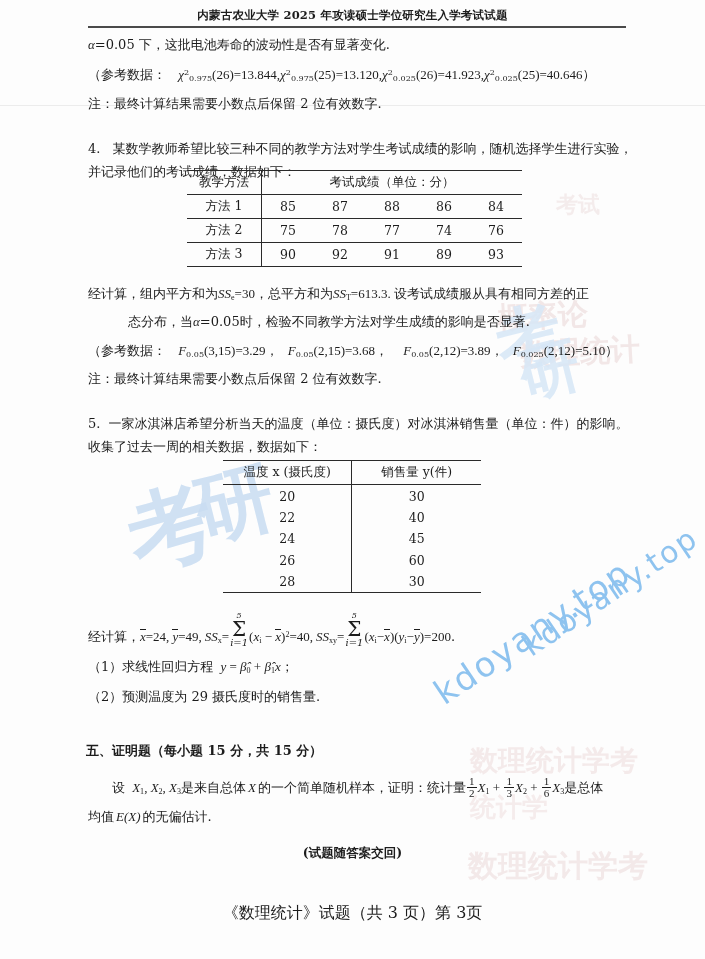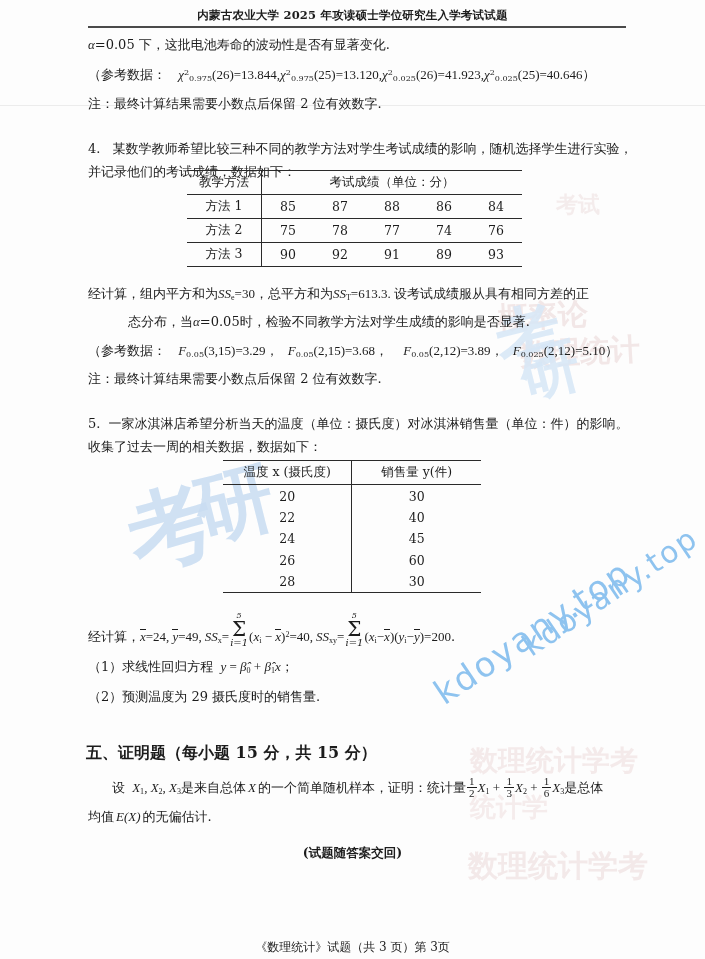--- a/index.html
+++ b/index.html
@@ -175,23 +175,22 @@
     font-family: "DejaVu Serif", serif;
     font-weight: bold;
     font-size: 12.5px;
     z-index: 3;
   }
   .footer-page {
     position: absolute;
     width: 705px;
     text-align: center;
     font-family: "DejaVu Serif", serif;
-    font-size: 12px;
-    z-index: 3;
-    margin-top: 36px;
+    font-size: 16px;
+    z-index: 3;
   }
 </style>
 </head>
 <body>
 
 <div class="page">
 
   <div class="wm-layer">
     <span class="wm-faint" id="wm-f5">考试</span>
     <span class="wm-faint" id="wm-f1">概率论</span>
@@ -321,21 +320,21 @@
       <span>经计算，</span><span class="mi ovl">x</span><span class="mn">=24,</span><span class="mi ovl" style="margin-left:3px">y</span><span class="mn">=49,</span><span class="mi" style="margin-left:3px">SS</span><span class="sub mi">x</span><span class="mn">=</span><span class="sigma"><span class="top">5</span><span class="big">Σ</span><span class="bot">i=1</span></span><span class="mn">(<span class="mi">x</span><span class="sub mi">i</span> − <span class="mi ovl">x</span>)<span class="sup">2</span></span><span class="mn">=40,</span><span class="mi" style="margin-left:3px">SS</span><span class="sub mi">xy</span><span class="mn">=</span><span class="sigma"><span class="top">5</span><span class="big">Σ</span><span class="bot">i=1</span></span><span class="mn">(<span class="mi">x</span><span class="sub mi">i</span>−<span class="mi ovl">x</span>)(<span class="mi">y</span><span class="sub mi">i</span>−<span class="mi ovl">y</span>)</span><span class="mn">=200</span><span>.</span>
     </div>
 
     <div class="line cn" style="left:88px; top:660px;text-align:right;">
       <span>（1）求线性回归方程</span>
       <span class="mn" style="margin-left:3px"><span class="mi">y</span> = <span class="mi">β̂</span><span class="sub">0</span> + <span class="mi">β̂</span><span class="sub">1</span><span class="mi">x</span></span><span>；</span>
     </div>
 
     <div class="line cn" style="left:88px; top:690px;">（2）预测温度为 29 摄氏度时的销售量.</div>
 
-    <div class="line cn bold" style="left:86px; top:744px; font-size:16px;">五、证明题（每小题 15 分，共 15 分）</div>
+    <div class="line cn bold" style="left:86px; top:744px; font-size:13px;">五、证明题（每小题 15 分，共 15 分）</div>
 
     <div class="line cn" style="left:112px; top:776px;">
       <span>设</span>
       <span class="mn" style="margin-left:3px"><span class="mi">X</span><span class="sub">1</span>, <span class="mi">X</span><span class="sub">2</span>, <span class="mi">X</span><span class="sub">3</span></span><span>是来自总体</span><span class="mi" style="margin:0 2px">X</span><span>的一个简单随机样本，证明：统计量</span><span class="mn"><span class="frac"><span class="num">1</span><span class="den">2</span></span><span class="mi">X</span><span class="sub">1</span> + <span class="frac"><span class="num">1</span><span class="den">3</span></span><span class="mi">X</span><span class="sub">2</span> + <span class="frac"><span class="num">1</span><span class="den">6</span></span><span class="mi">X</span><span class="sub">3</span></span><span>是总体</span>
     </div>
 
     <div class="line cn" style="left:88px; top:810px;">
       <span>均值</span><span class="mi" style="margin:0 2px">E(X)</span><span>的无偏估计.</span>
     </div>
 

